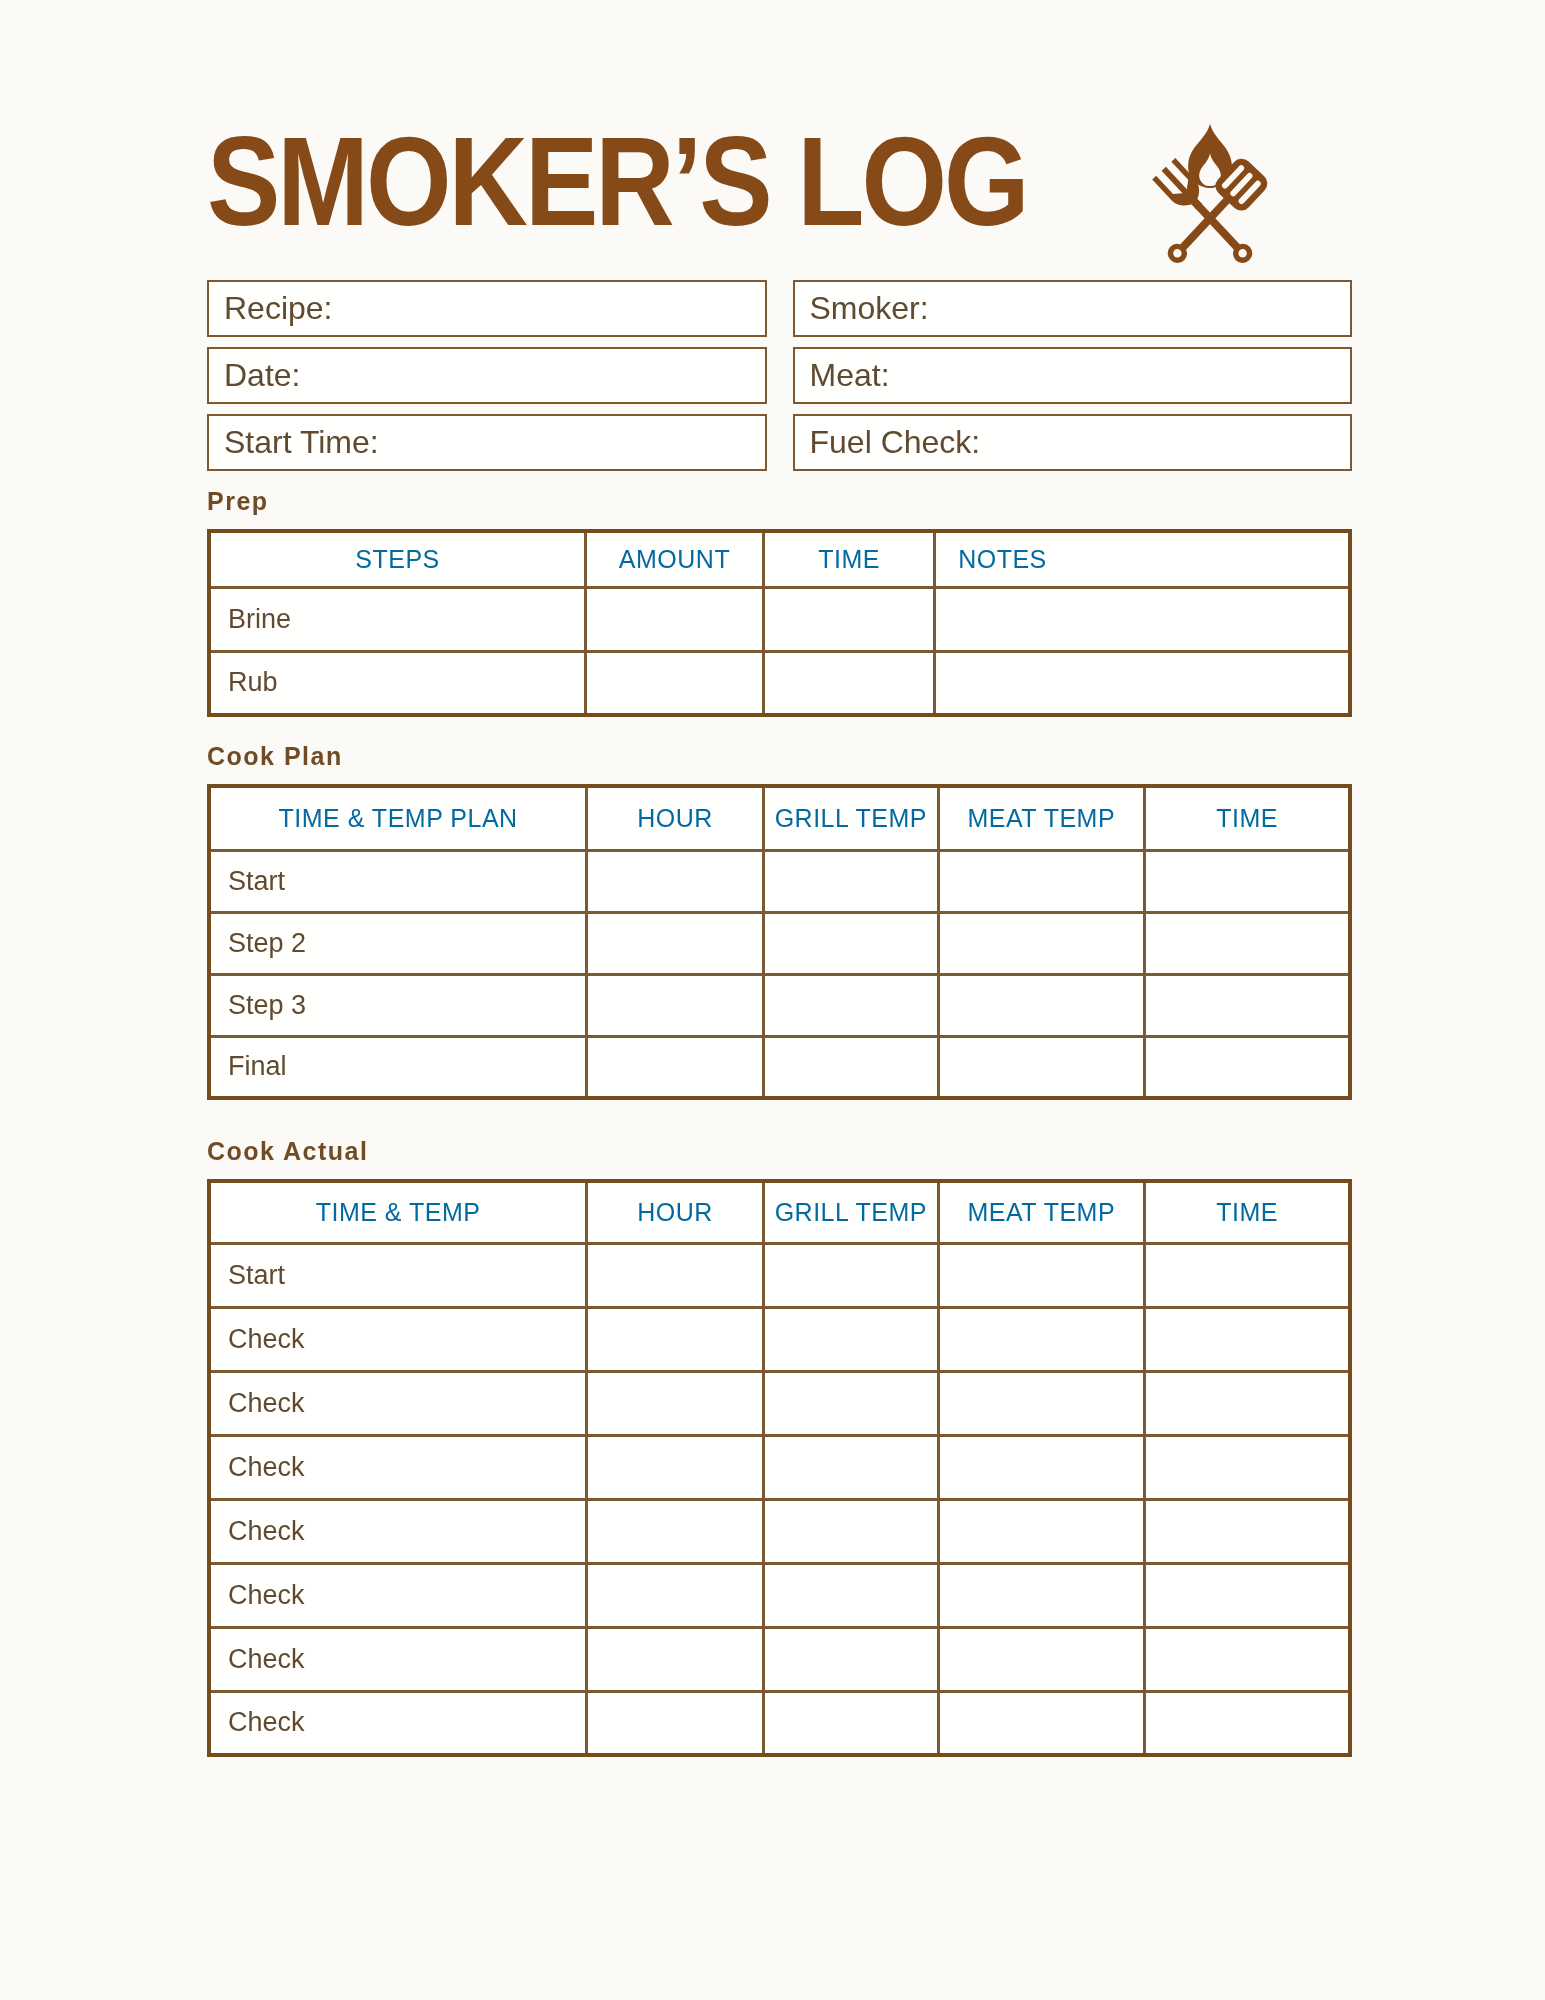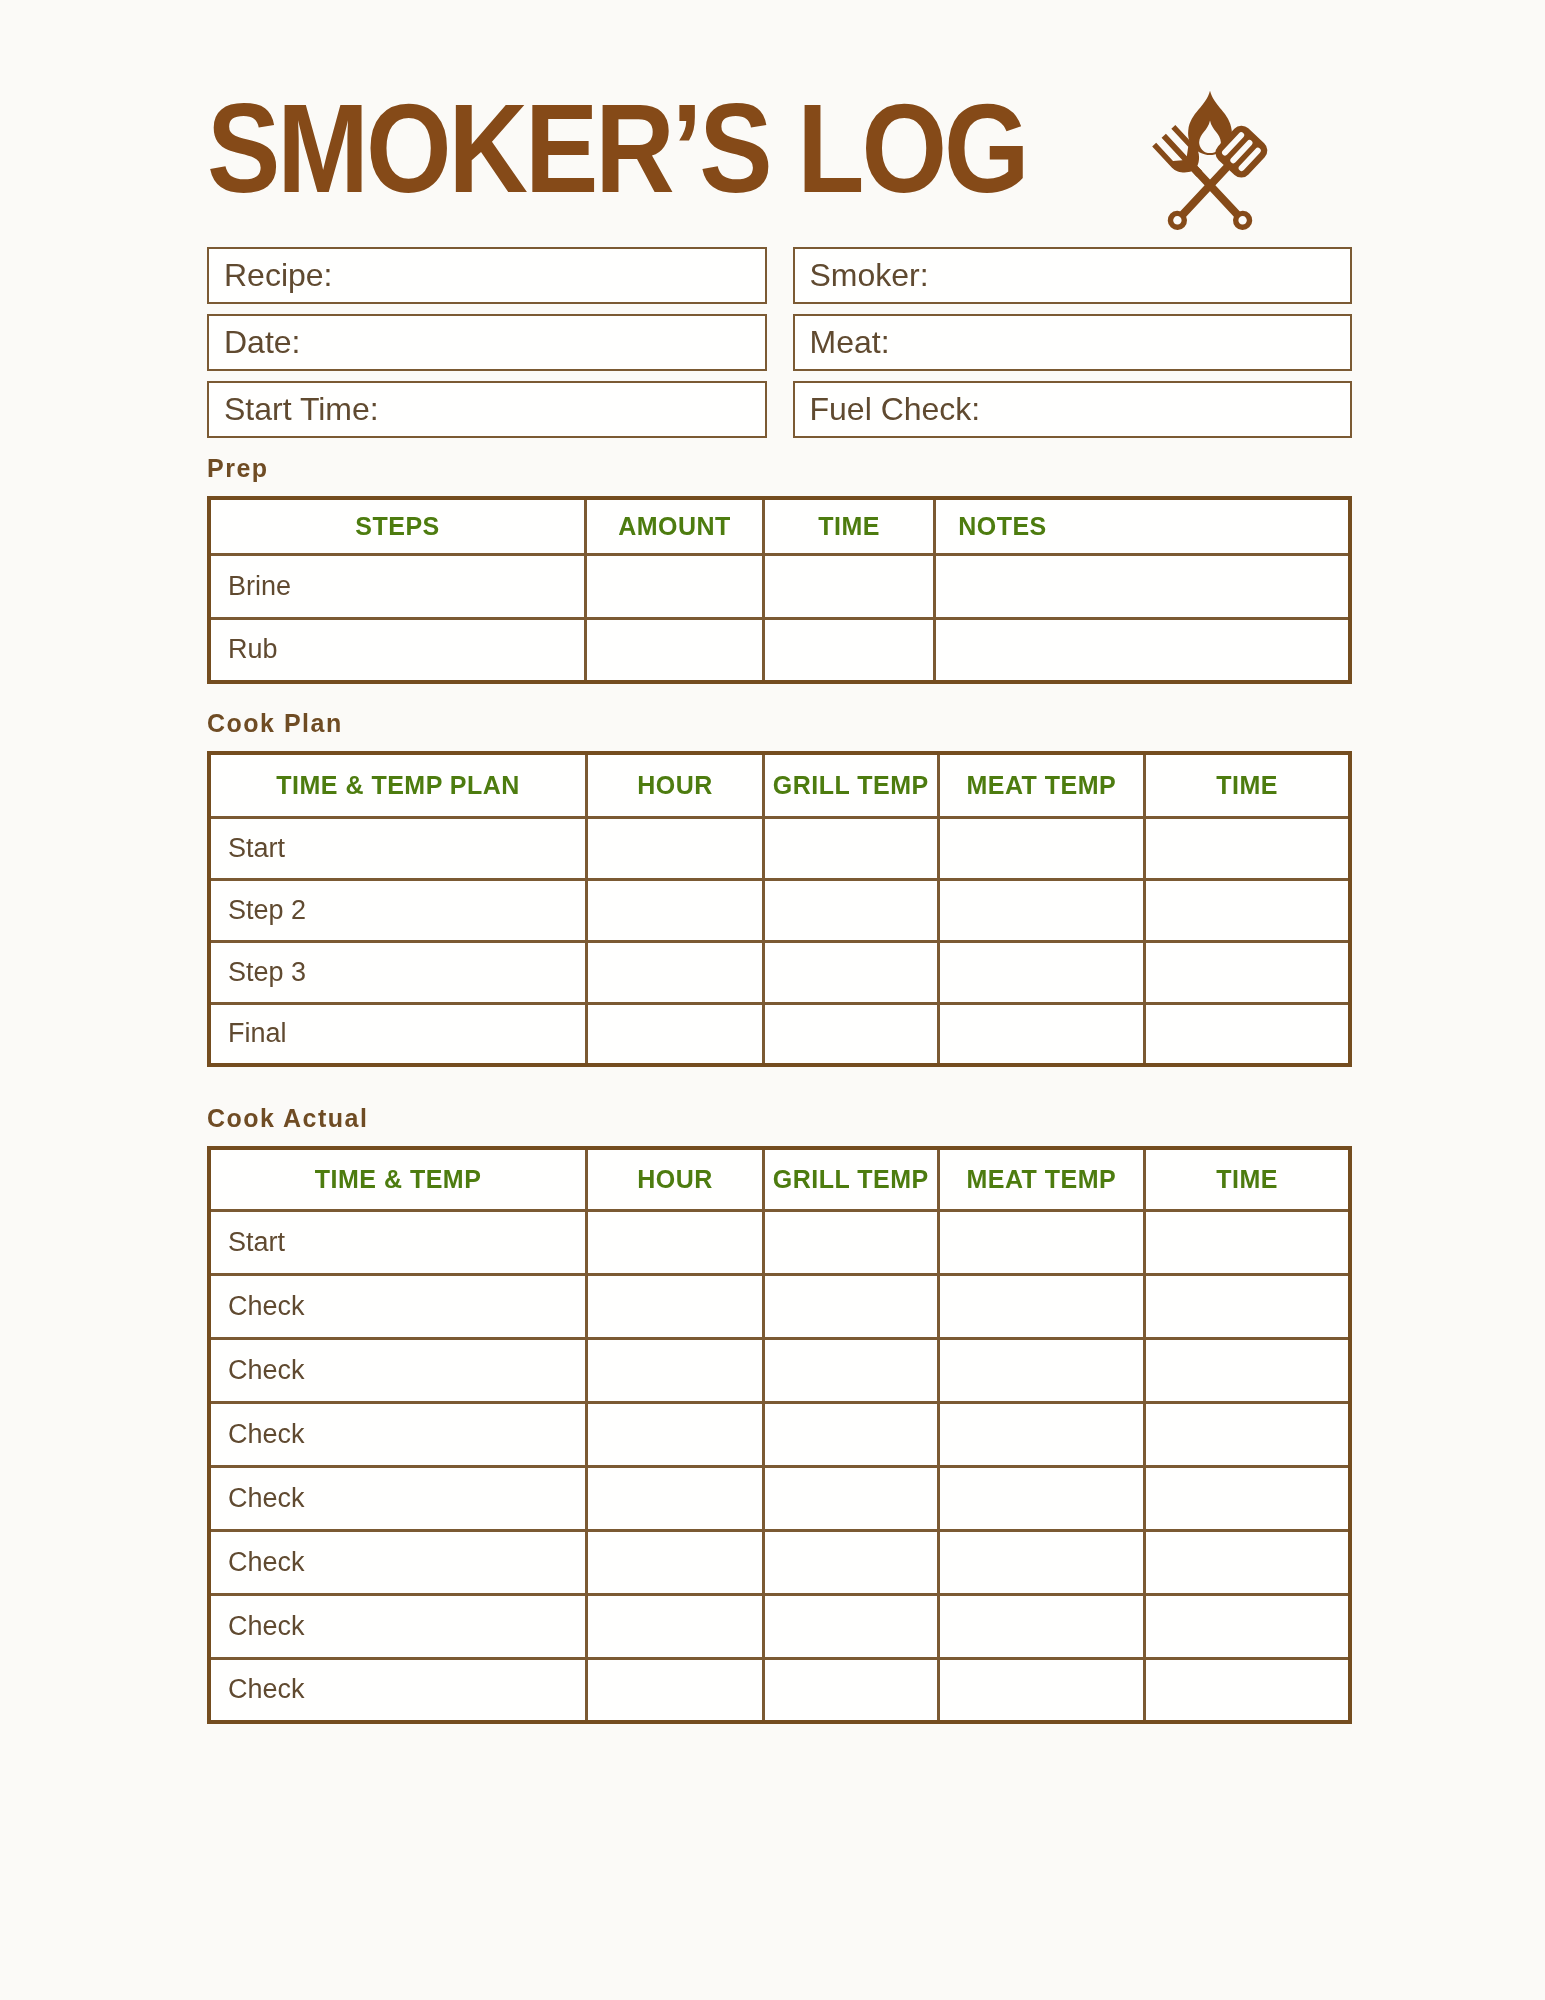--- a/index.html
+++ b/index.html
@@ -4,21 +4,21 @@
 <style>
   * { box-sizing: border-box; margin: 0; padding: 0; }
   html, body { background: #ffffff; }
   body { font-family: "Liberation Sans", sans-serif; }
 
   .page {
     width: 1545px;
     min-height: 2000px;
     margin: 0 auto;
     background: #fbfaf7;
-    padding: 85px 193px 110px 207px;
+    padding: 118px 193px 110px 207px;
     color: #604a30;
   }
 
   
   .header {
     display: flex;
     justify-content: space-between;
     align-items: flex-start;
     height: 152px;
   }
@@ -68,22 +68,22 @@
   table {
     width: 100%;
     border-collapse: collapse;
     background: #fffffe;
     border: 4px solid #744d1f;
     table-layout: fixed;
   }
   th, td { border: 3px solid #7b5a33; }
   th {
     font-size: 25px;
-    font-weight: 700;
-    color: #4d7c0f;
+    font-weight: 400;
+    color: #0369a1;
     text-align: center;
     letter-spacing: 0.5px;
   }
   th.left { text-align: left; padding-left: 22px; }
   td {
     font-size: 27px;
     font-weight: 400;
     color: #604a30;
     padding-left: 17px;
     text-align: left;

